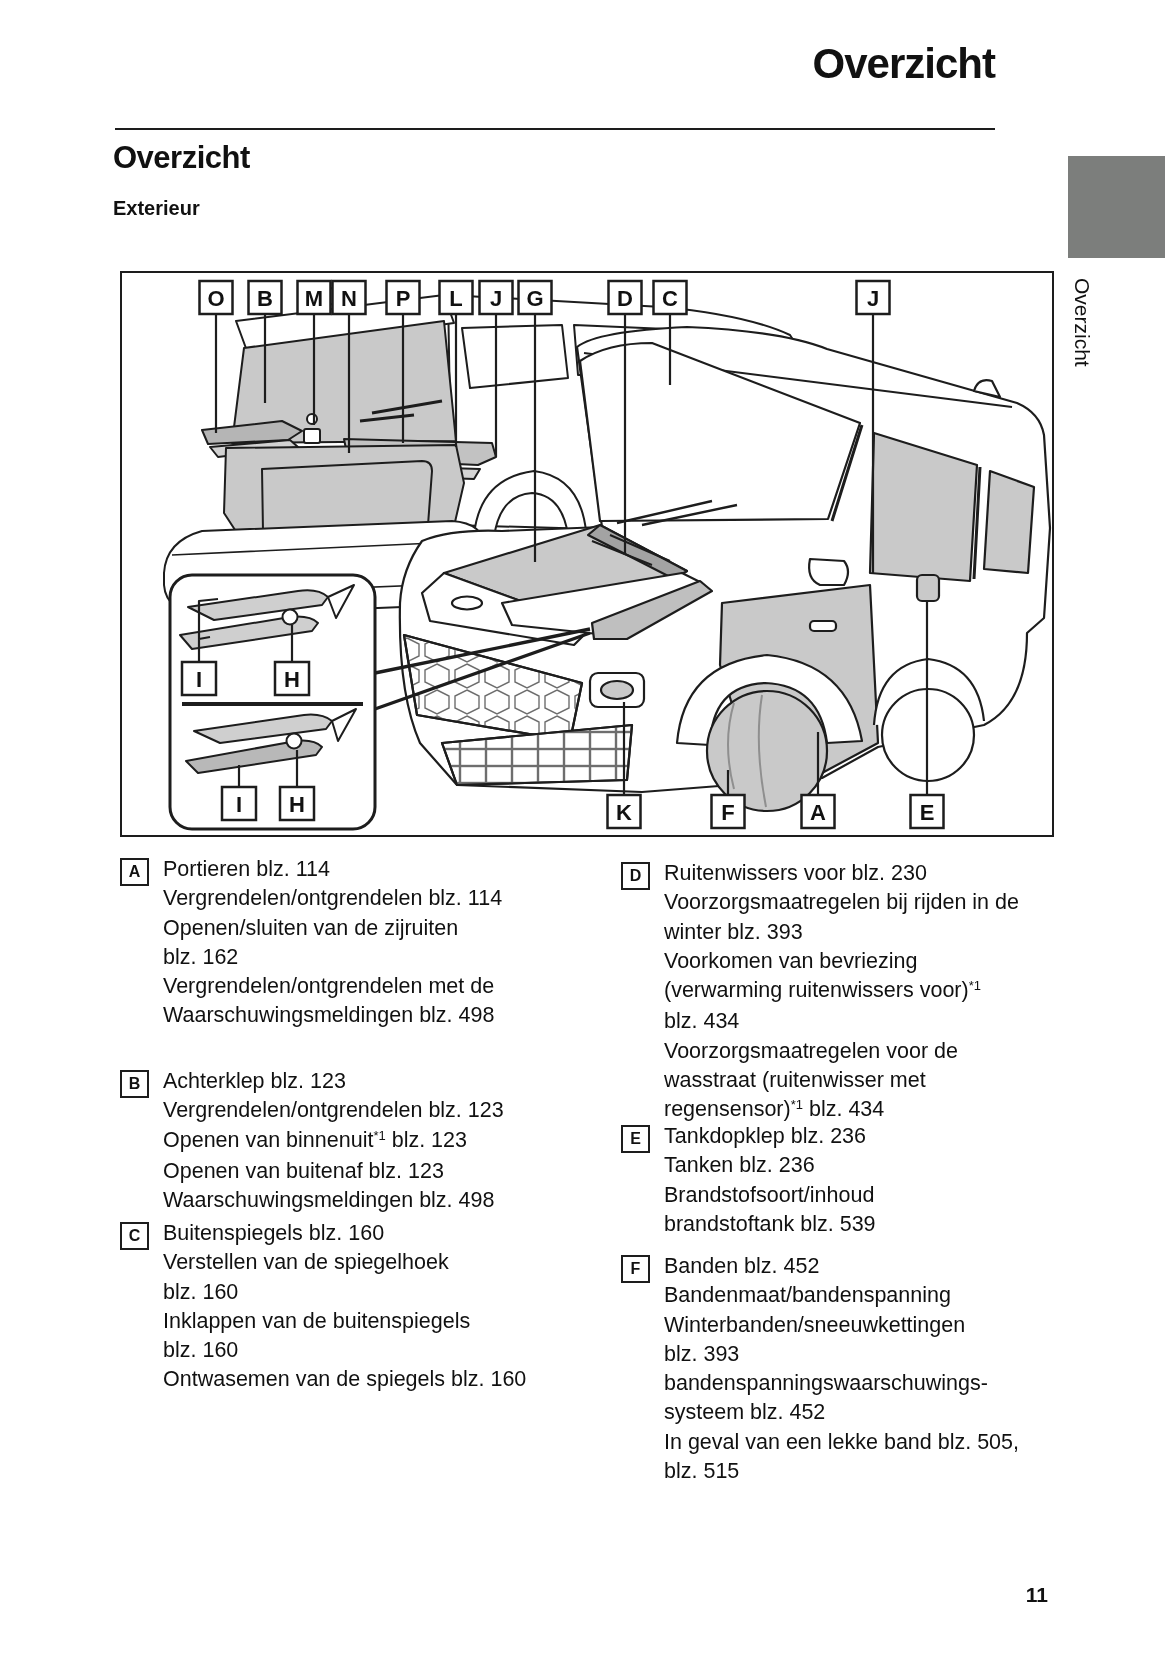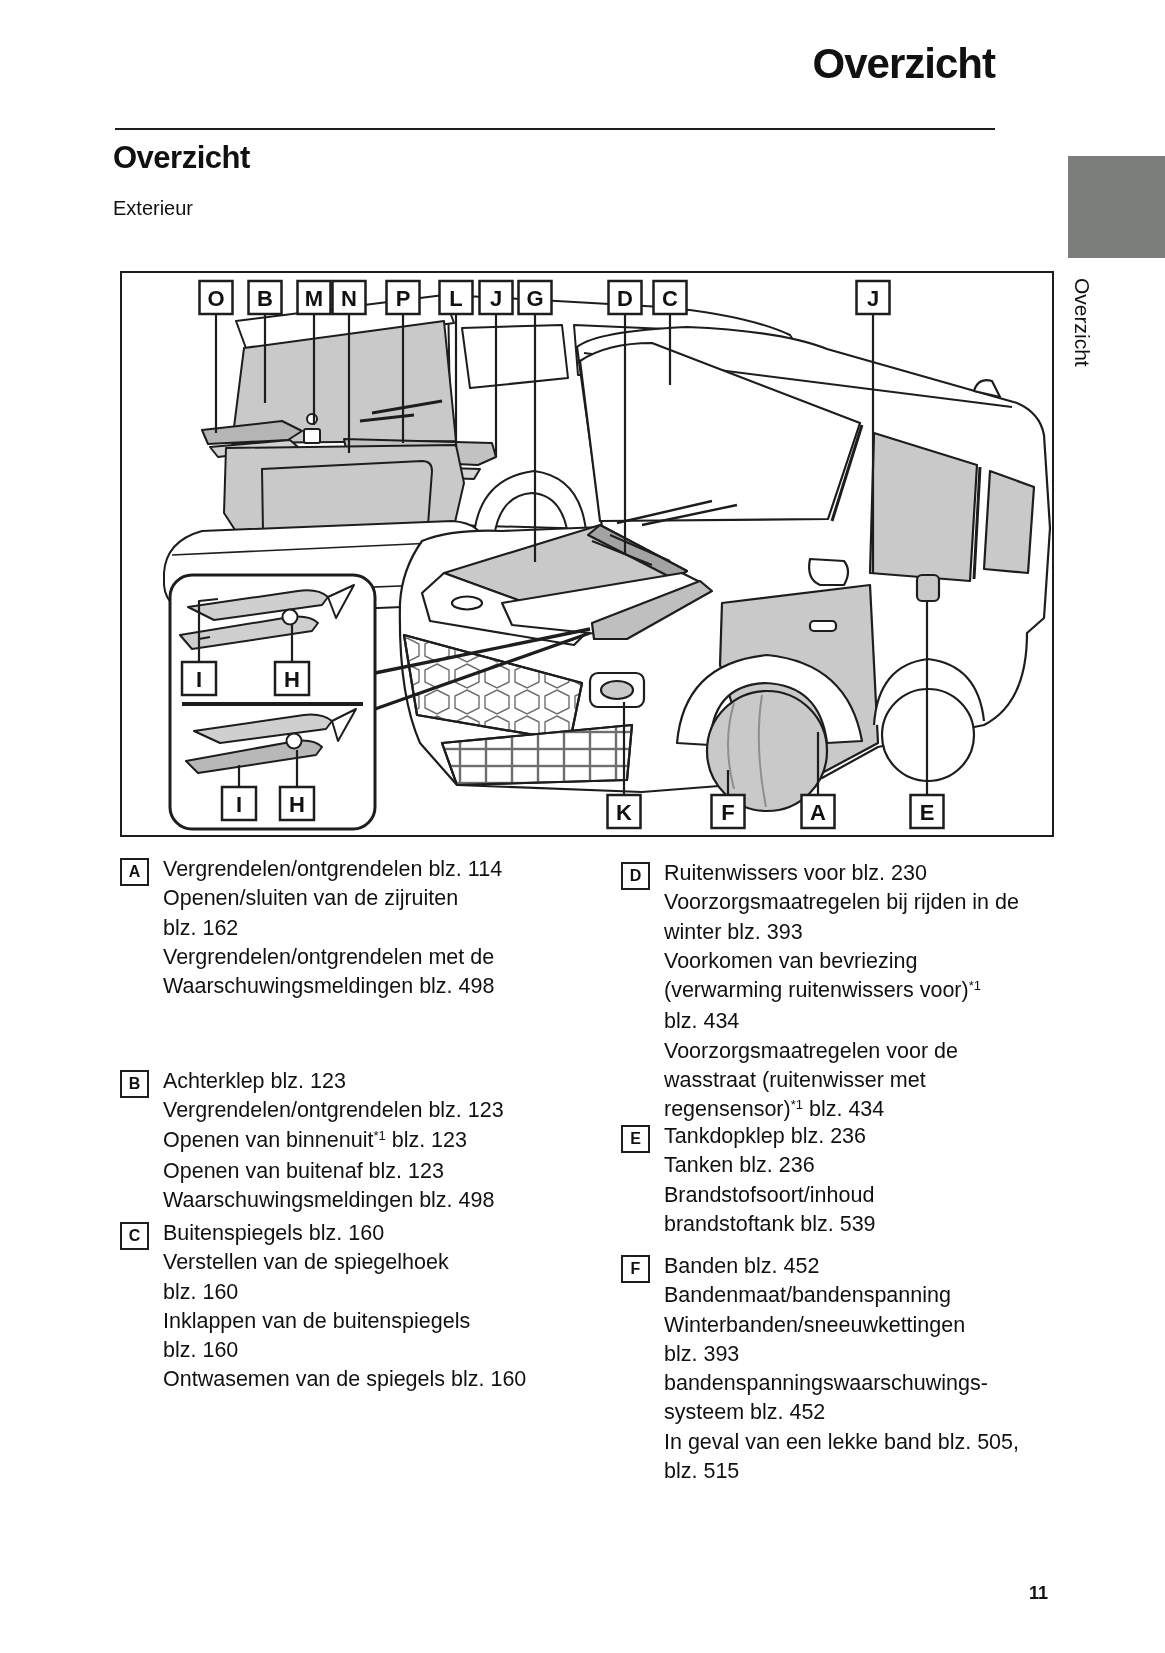--- a/index.html
+++ b/index.html
@@ -1,25 +1,25 @@
 <!DOCTYPE html>
 <html><head>
 <meta charset="utf-8">
 <style>
   html,body{margin:0;padding:0;background:#ffffff;}
   body{width:1165px;height:1653px;position:relative;font-family:"Liberation Sans",sans-serif;color:#111;overflow:hidden;}
   .abs{position:absolute;}
   .header-title{top:40px;right:170px;font-size:42px;font-weight:800;letter-spacing:-1px;}
   .title-rule{left:115px;top:128px;width:880px;height:2px;background:#1d1d1d;}
   .section-title{left:113px;top:140px;font-size:31px;font-weight:800;letter-spacing:-0.5px;}
-  .subsection-title{left:113px;top:197px;font-size:20px;font-weight:400;}
+  .subsection-title{left:113px;top:197px;font-size:20px;font-weight:700;}
   .side-tab{left:1068px;top:156px;width:97px;height:102px;background:#7c7e7c;}
   .side-vert{left:1070px;top:278px;height:130px;writing-mode:vertical-rl;font-size:21px;color:#111;}
   .diagram-frame{left:120px;top:271px;width:930px;height:562px;border:2px solid #1d1d1d;box-sizing:content-box;}
-  .page-number{top:1583px;right:117px;font-size:18px;font-weight:700;}
+  .page-number{top:1583px;right:117px;font-size:21px;font-weight:700;}
   .legend-section{position:absolute;display:flex;align-items:flex-start;}
   .legend-letter{width:25px;height:24px;border:2px solid #1d1d1d;font-size:16px;font-weight:700;
     display:flex;align-items:center;justify-content:center;flex:0 0 auto;margin-top:3px;background:#fff;}
   .legend-lines{margin-left:14px;font-size:21.5px;line-height:29.3px;white-space:nowrap;}
   .legend-lines .sup{font-size:13px;position:relative;top:-7px;}
   svg text{font-family:"Liberation Sans",sans-serif;font-weight:700;}
 </style>
 </head>
 <body>
 
@@ -205,20 +205,21 @@
     <text x="170" y="413.5">H</text>
     <text x="117" y="538.5">I</text>
     <text x="175" y="538.5">H</text>
   </g>
 </svg>
 </div>
 
 <div class="legend-section" style="left:120px;top:855px;width:470px">
   <div class="legend-letter">A</div>
   <div class="legend-lines">
+      <div><span>Portieren blz. 114</span></div>
       <div><span>Vergrendelen/ontgrendelen blz. 114</span></div>
       <div><span>Openen/sluiten van de zijruiten</span></div>
       <div><span>blz. 162</span></div>
       <div><span>Vergrendelen/ontgrendelen met de</span></div>
       <div><span>Waarschuwingsmeldingen blz. 498</span></div>
     </div>
 </div>
 <div class="legend-section" style="left:120px;top:1067px;width:470px">
   <div class="legend-letter">B</div>
   <div class="legend-lines">

